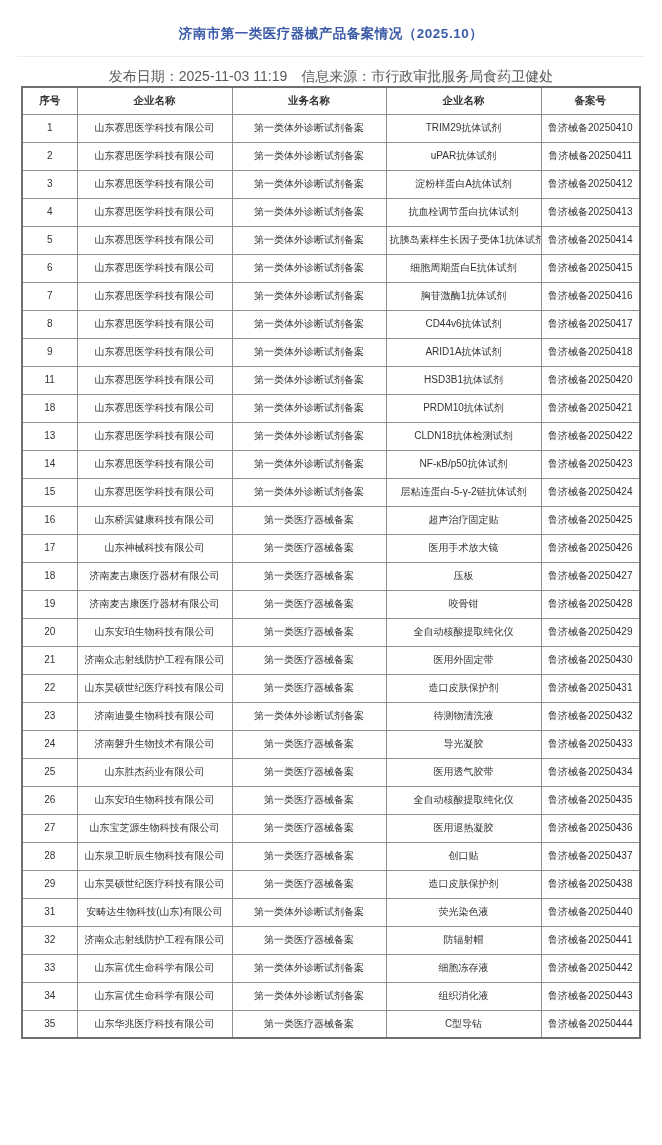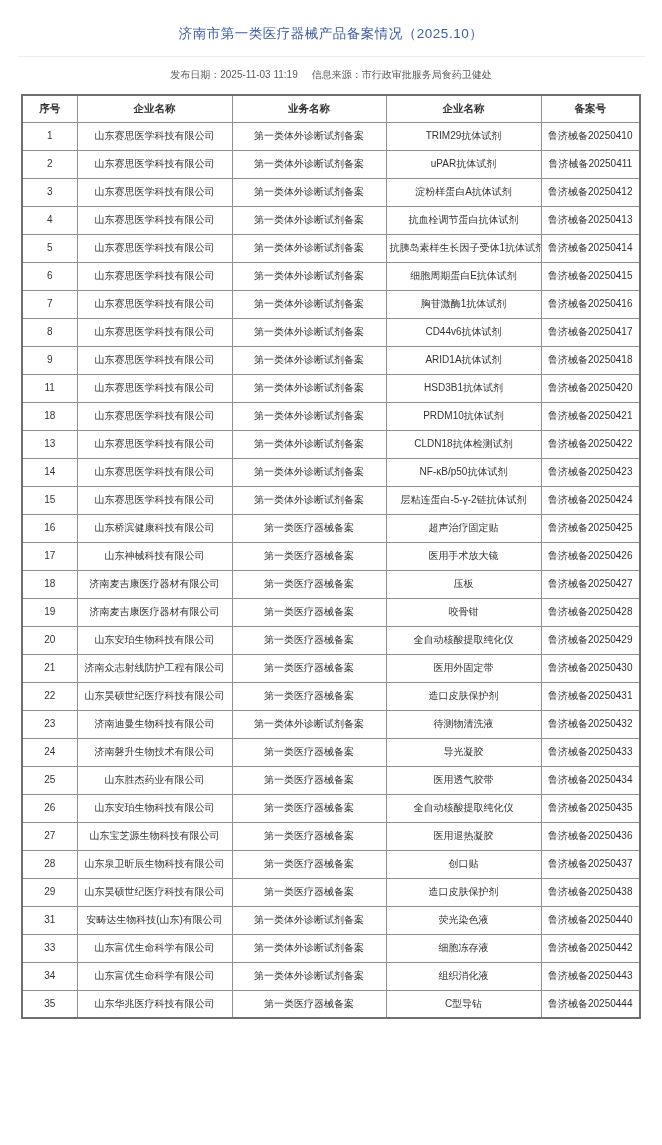--- a/index.html
+++ b/index.html
@@ -18,43 +18,43 @@
     background:#ffffff;
     font-family:"Liberation Sans","DejaVu Sans",sans-serif;
     color:var(--text);
     overflow:hidden;
   }
   .page{width:662px;height:1145px;}
   .title{
     text-align:center;
     color:var(--title-blue);
     font-size:13.5px;
-    font-weight:normal;
+    font-weight:bold;
     margin:0;
     padding-top:25px;
     letter-spacing:.5px;
   }
   .divider{
     border:none;
     border-top:1px solid var(--divider);
     margin:13px 17px 0 17px;
   }
   .meta{
     text-align:center;
-    font-size:10px;
+    font-size:14px;
     color:var(--meta-text);
     margin-top:11px;
     white-space:nowrap;
   }
   .meta .gap{margin-left:14px;}
   table.filing{
     border-collapse:collapse;
     table-layout:fixed;
     width:618px;
-    margin:12px auto 0 auto;
+    margin:0 auto 0 auto;
     border:2px solid var(--outer-border);
   }
   table.filing th, table.filing td{
     border:1px solid var(--table-border);
     text-align:center;
     vertical-align:middle;
     padding:1px 3px;
     font-size:10px;
     line-height:1.25;
     height:28px;
@@ -297,20 +297,27 @@
           <td>鲁济械备20250438</td>
         </tr>
         <tr>
           <td>31</td>
           <td>安畴达生物科技(山东)有限公司</td>
           <td>第一类体外诊断试剂备案</td>
           <td>荧光染色液</td>
           <td>鲁济械备20250440</td>
         </tr>
         <tr>
+          <td>32</td>
+          <td>济南众志射线防护工程有限公司</td>
+          <td>第一类医疗器械备案</td>
+          <td>防辐射帽</td>
+          <td>鲁济械备20250441</td>
+        </tr>
+        <tr>
           <td>33</td>
           <td>山东富优生命科学有限公司</td>
           <td>第一类体外诊断试剂备案</td>
           <td>细胞冻存液</td>
           <td>鲁济械备20250442</td>
         </tr>
         <tr>
           <td>34</td>
           <td>山东富优生命科学有限公司</td>
           <td>第一类体外诊断试剂备案</td>

